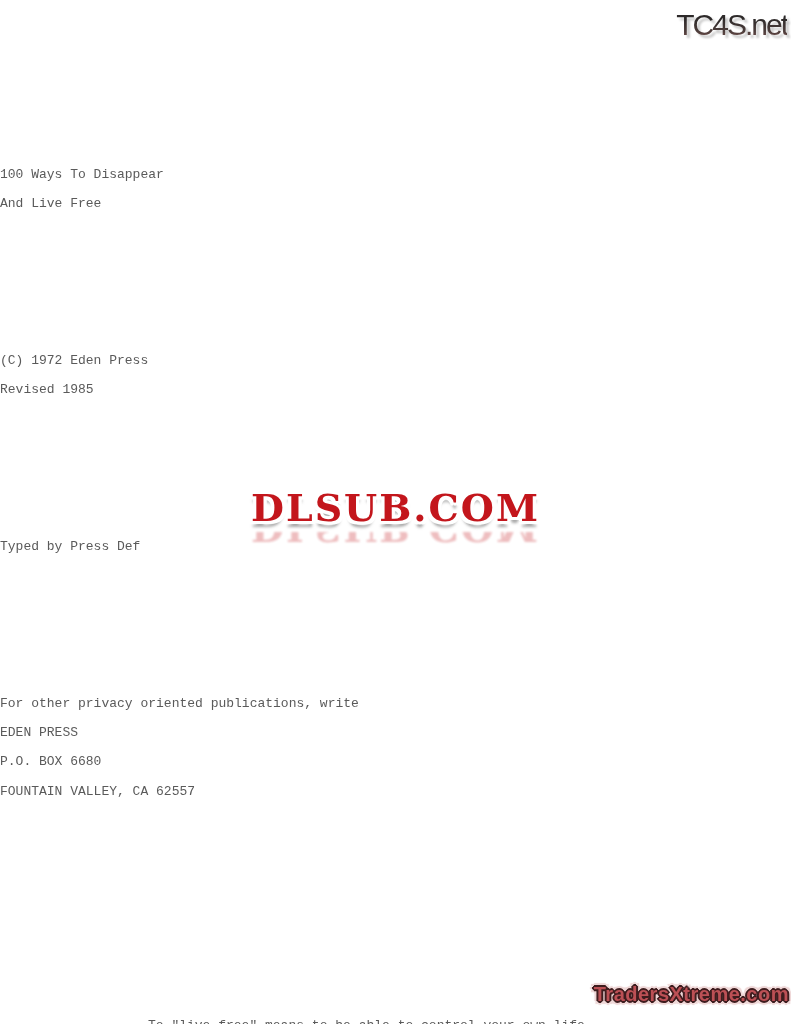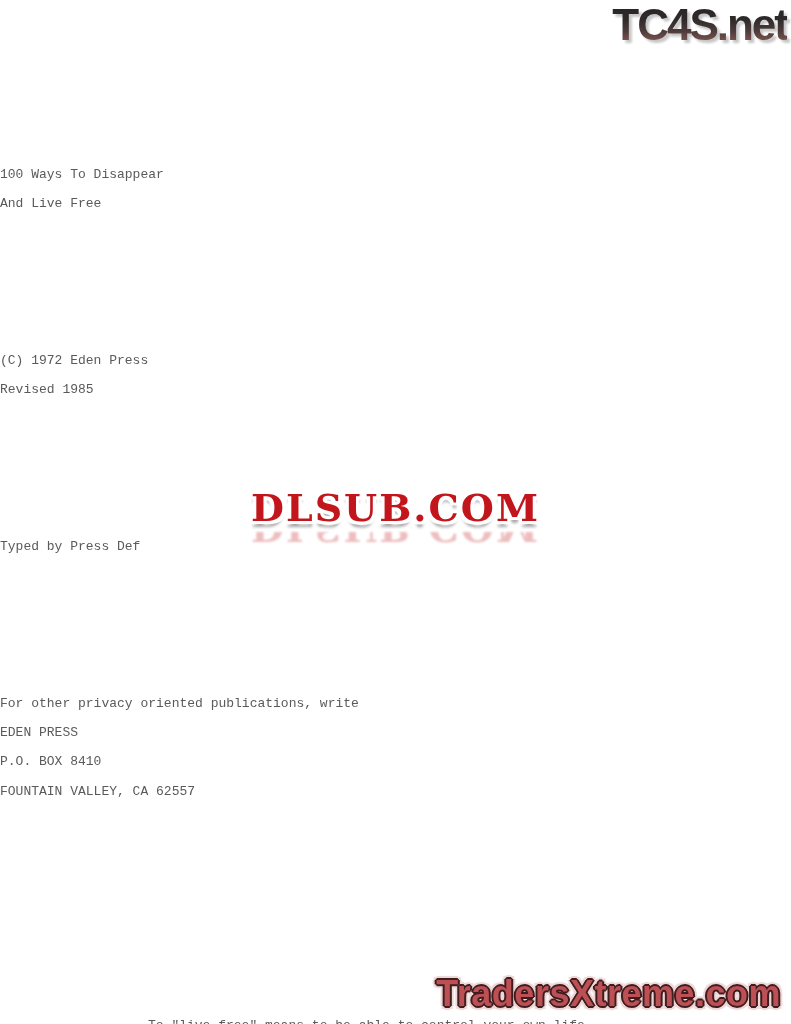--- a/index.html
+++ b/index.html
@@ -9,22 +9,22 @@
     position: relative;
     overflow: hidden;
     font-family: "Liberation Sans", sans-serif;
   }
 
   
   .tc4s {
     position: absolute;
     top: 0px; right: 4px;
     font-family: "Liberation Sans", sans-serif;
-    font-weight: 700;
-    font-size: 44px;
+    font-weight: 400;
+    font-size: 30px;
     letter-spacing: -2px;
     line-height: 50px;
     color: #3a3231;
     filter: drop-shadow(3px 3px 1px #c6c6c6);
     user-select: none;
   }
   @supports ((-webkit-background-clip: text) or (background-clip: text)) {
     .tc4s {
       background: linear-gradient(180deg, #262323 0%, #2e2a2a 38%, #4c3c3a 62%, #7a524e 82%, #9a6a64 100%);
       -webkit-background-clip: text;
@@ -80,24 +80,24 @@
   .dlsub-reflection .dlsub {
     display: block;
     transform: scaleY(-1);
     margin-top: -26px;
     text-shadow: none;
   }
 
   
   .traders {
     position: absolute;
-    top: 975px; right: 10px;
+    top: 975px; right: 2px;
     font-family: "Liberation Sans", sans-serif;
     font-weight: bold;
-    font-size: 36px;
+    font-size: 20px;
     letter-spacing: 0.5px;
     line-height: 38px;
     color: #bc5055;
     text-shadow:
       -2px 0 0 #3f1d1f, 2px 0 0 #3f1d1f, 0 -2px 0 #3f1d1f, 0 2px 0 #3f1d1f,
       -1px -1px 0 #3f1d1f, 1px -1px 0 #3f1d1f, -1px 1px 0 #3f1d1f, 1px 1px 0 #3f1d1f,
       -4px 0 1px #eed6d6, 4px 0 1px #eed6d6, 0 -4px 1px #eed6d6, 0 4px 1px #eed6d6,
       -3px -3px 1px #eed6d6, 3px -3px 1px #eed6d6, -3px 3px 1px #eed6d6, 3px 3px 1px #eed6d6;
     user-select: none;
   }
@@ -107,21 +107,21 @@
 
 <div class="tc4s">TC4S.net</div>
 
 <div class="doc">
   <div class="block centered"><div>100 Ways To Disappear</div><div>And Live Free</div></div>
 
   <div class="block centered"><div>(C) 1972 Eden Press</div><div>Revised 1985</div></div>
 
   <div class="block centered"><div>Typed by Press Def</div></div>
 
-  <div class="block centered"><div>For other privacy oriented publications, write</div><div>EDEN PRESS</div><div>P.O. BOX 8410</div><div>FOUNTAIN VALLEY, CA 62557</div></div>
+  <div class="block centered"><div>For other privacy oriented publications, write</div><div>EDEN PRESS</div><div>P.O. BOX 6680</div><div>FOUNTAIN VALLEY, CA 62557</div></div>
 
   <div class="block body-par big-gap"><div>To "live free" means to be able to control your own life</div><div>and to avoid violence, or the threat of violence, by others.</div></div>
 
   
 </div>
 
 <div class="dlsub-wrap">
   <div class="dlsub">DLSUB.COM</div>
   <div class="dlsub-reflection">
     <div class="dlsub">DLSUB.COM</div>

